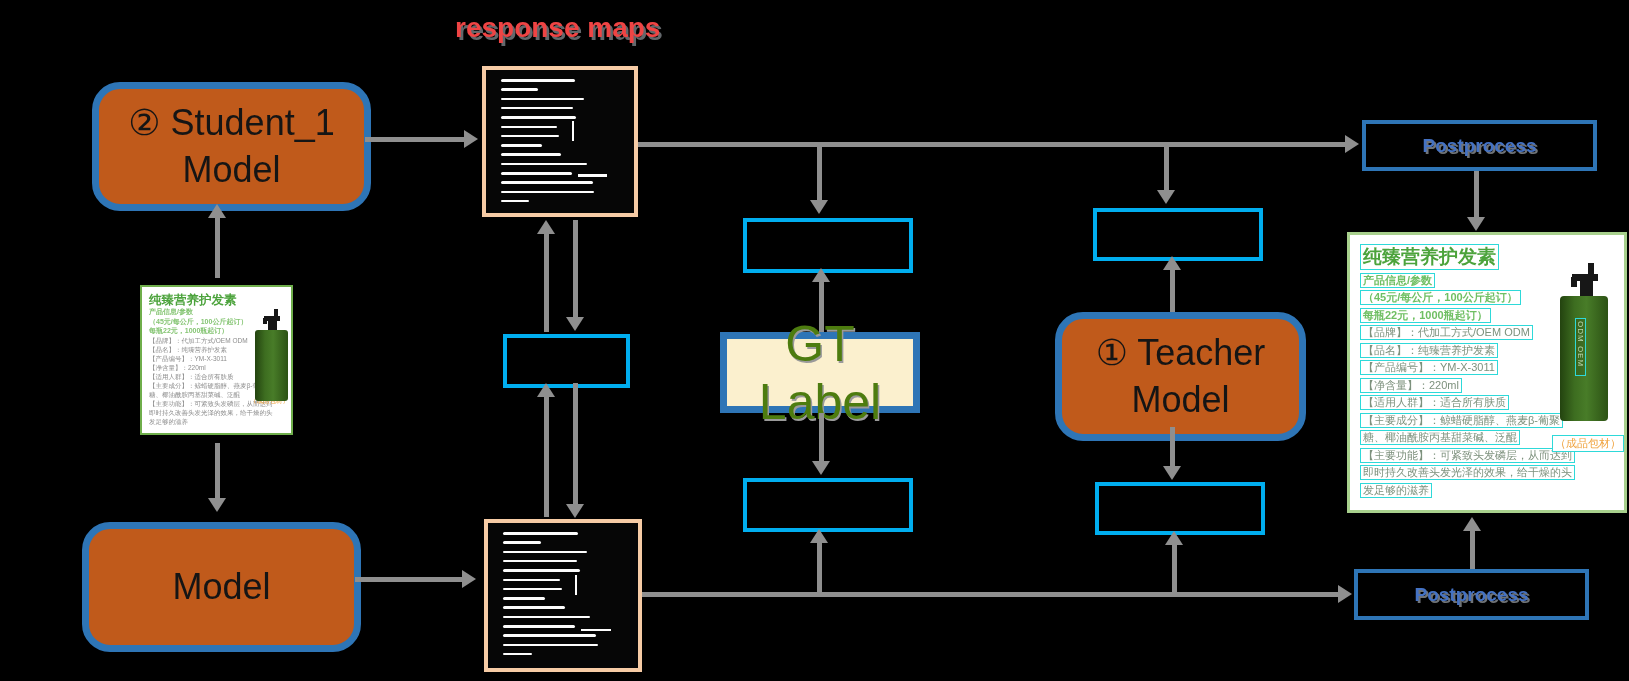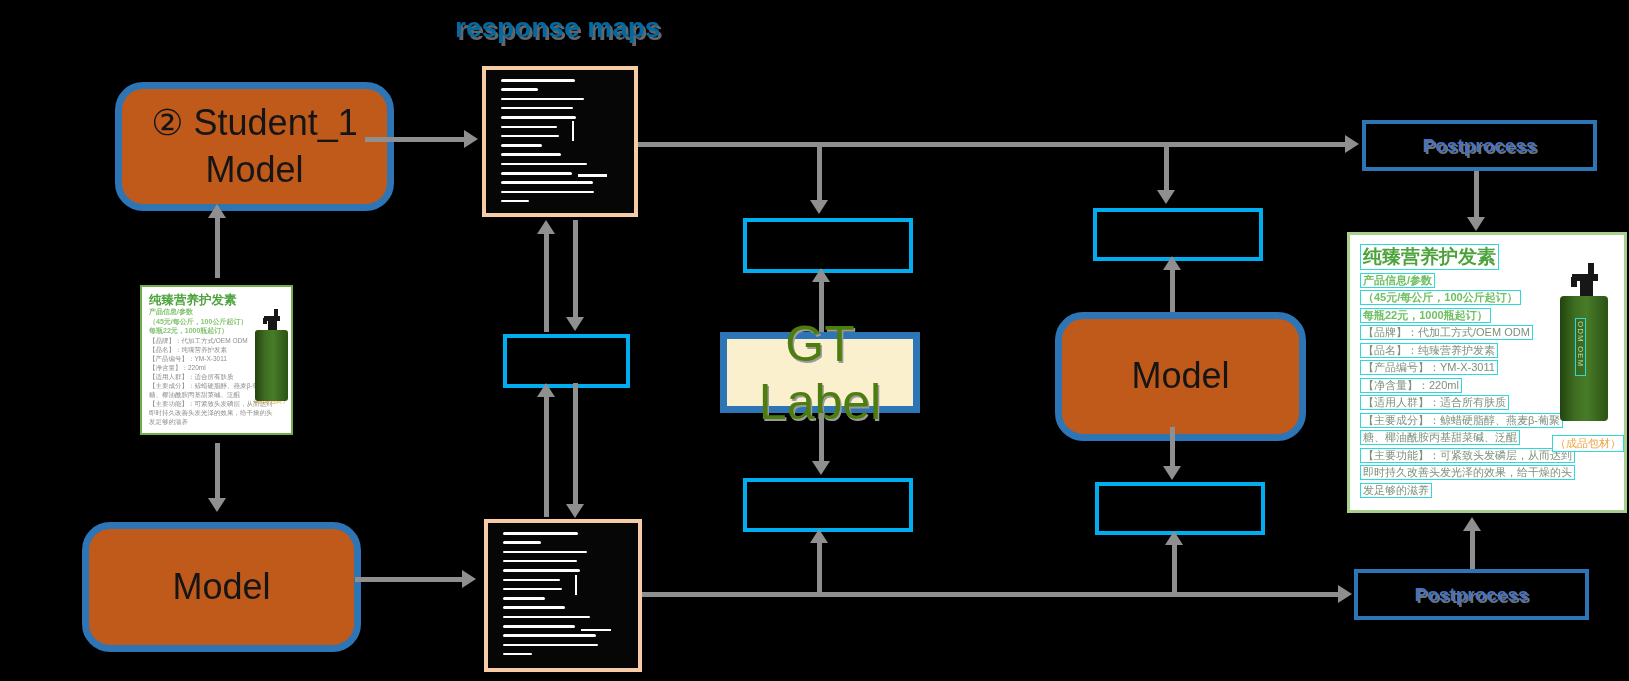--- a/index.html
+++ b/index.html
@@ -7,21 +7,21 @@
           font-family:"Liberation Sans",sans-serif;}
 
   
   .node-orange{position:absolute;background:#c05a1b;border:7px solid #2e75b6;border-radius:28px;
     display:flex;flex-direction:column;align-items:center;justify-content:center;
     color:#151515;font-size:36px;line-height:1.28;text-align:center;font-weight:400;}
   .box-cyan{position:absolute;background:transparent;border:4px solid #00aeef;}
   .box-post{position:absolute;background:transparent;border:4px solid #2e75b6;
     display:flex;align-items:center;justify-content:center;
     color:#4472c4;font-weight:bold;font-size:19px;text-shadow:2px 2px 0 #6f7377;}
-  .wordart{position:absolute;color:#0369a1;font-weight:bold;text-shadow:2.5px 2.5px 0 #63676b;}
+  .wordart{position:absolute;color:#ef4444;font-weight:bold;text-shadow:2.5px 2.5px 0 #63676b;}
 
   .hline{position:absolute;height:5px;background:#8f8f8f;}
   .vline{position:absolute;width:5px;background:#8f8f8f;}
   .tri{position:absolute;width:0;height:0;}
   .tri-up{border-left:9px solid transparent;border-right:9px solid transparent;border-bottom:14px solid #8f8f8f;}
   .tri-down{border-left:9px solid transparent;border-right:9px solid transparent;border-top:14px solid #8f8f8f;}
   .tri-right{border-top:9px solid transparent;border-bottom:9px solid transparent;border-left:14px solid #8f8f8f;}
 
   
   .resp-map{position:absolute;background:#060606;border:4px solid #f6cba5;}
@@ -55,30 +55,31 @@
   .bottle-label{position:absolute;border:1.5px solid #2ed9d9;color:#bcd8b0;background:rgba(0,0,0,0.08);
     writing-mode:vertical-rl;font-size:8px;letter-spacing:1px;padding:2px 0;}
 </style>
 </head>
 <body>
 
 <div id="canvas">
 
   <div class="wordart" style="left:455px;top:12px;font-size:28px;">response maps</div>
 
-  <div class="node-orange" style="left:92px;top:82px;width:265px;height:115px;margin-left:23px;">
+  <div class="node-orange" style="left:92px;top:82px;width:265px;height:115px;">
     <span>② Student_1</span>
     <span>Model</span>
   </div>
 
   <div class="node-orange" style="left:82px;top:522px;width:265px;height:116px;">
     <span>Model</span>
   </div>
 
   <div class="node-orange" style="left:1055px;top:312px;width:237px;height:115px;">
+    <span>① Teacher</span>
     <span>Model</span>
   </div>
 
   <div style="position:absolute;left:720px;top:332px;width:200px;height:81px;background:#fbf0ce;
               border:7px solid #2e75b6;box-sizing:border-box;display:flex;align-items:center;justify-content:center;">
     <span style="color:#4d7c0f;font-size:50px;text-shadow:1.5px 1.5px 0 #9a9a9a;text-align:center;">GT Label</span>
   </div>
 
   <div class="box-cyan" style="left:503px;top:334px;width:119px;height:46px;"></div>
   <div class="box-cyan" style="left:743px;top:218px;width:162px;height:47px;"></div>

